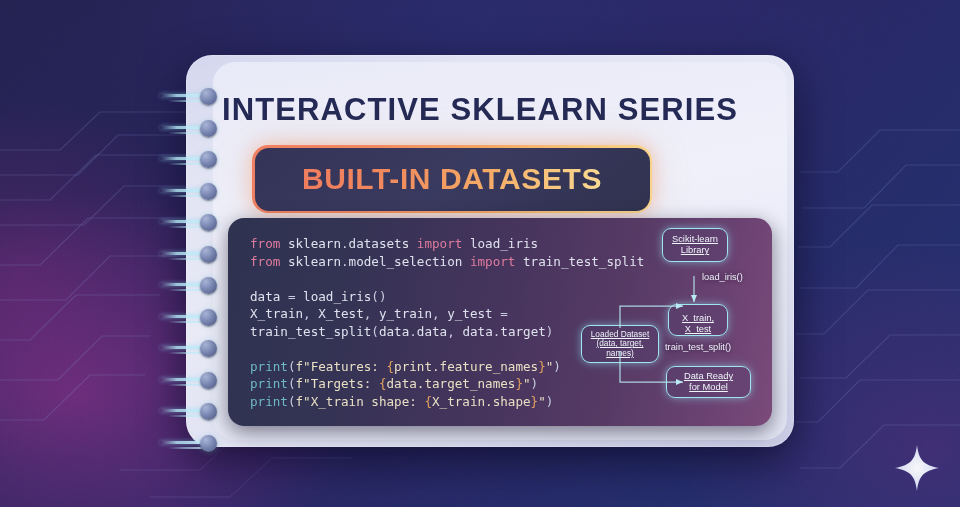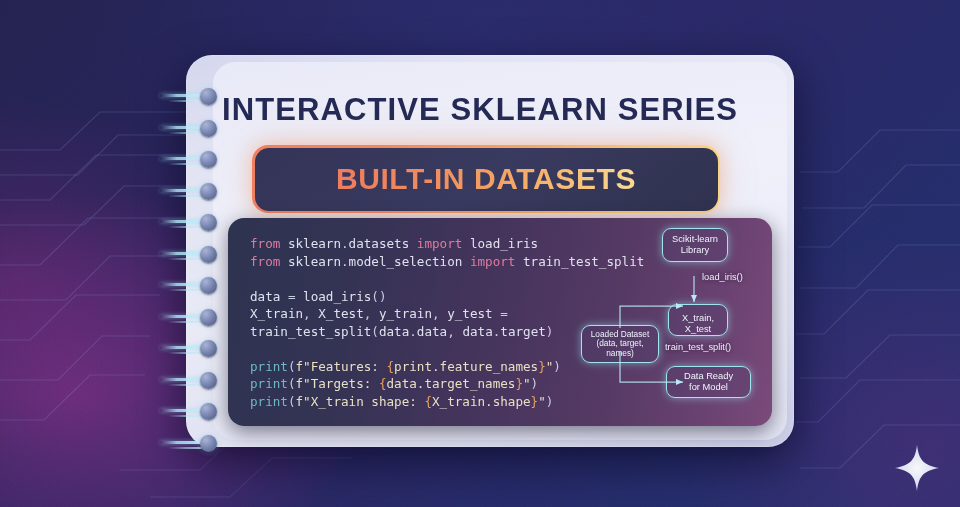--- a/index.html
+++ b/index.html
@@ -56,21 +56,21 @@
   }
 
   
   #mainTitle {
     position:absolute; left:0; right:0; top:92px; text-align:center;
     font-size:31px; font-weight:bold; letter-spacing:1.1px;
     color:#242a55;
     z-index:8;
   }
   #bannerWrap {
-    position:absolute; left:252px; top:145px; width:468px; height:68px; z-index:8;
+    position:absolute; left:252px; top:145px; width:400px; height:68px; z-index:8;
   }
   #banner {
     position:absolute; inset:0;
     border-radius:16px;
     padding:2.5px;
     background:linear-gradient(100deg,#ef7f62 0%,#f1885f 28%,#f3a763 58%,#f6c87c 82%,#f8d58c 100%);
     box-shadow:0 0 18px rgba(240,140,90,.42), 0 0 40px rgba(240,150,95,.18);
   }
   #bannerFill {
     width:100%; height:100%; border-radius:14px;
@@ -109,20 +109,21 @@
     position:absolute;
     border:1.3px solid #9fe6ef;
     border-radius:9px;
     background:rgba(80,64,110,.30);
     color:#f0f4fb;
     font-size:9.3px; line-height:10.8px;
     text-align:center;
     display:flex; align-items:center; justify-content:center;
     box-shadow:0 0 7px rgba(150,230,245,.45), 0 0 14px rgba(150,230,245,.16);
     padding:2px 7px;
+    text-decoration:underline;
   }
   .elabel {
     position:absolute; color:#eef1fa; font-size:9.3px; white-space:nowrap;
     text-shadow:0 0 4px rgba(20,10,40,.6);
   }
 
   
   #sparkle { position:absolute; left:893px; top:443px; z-index:12; }
 </style>
 </head>

